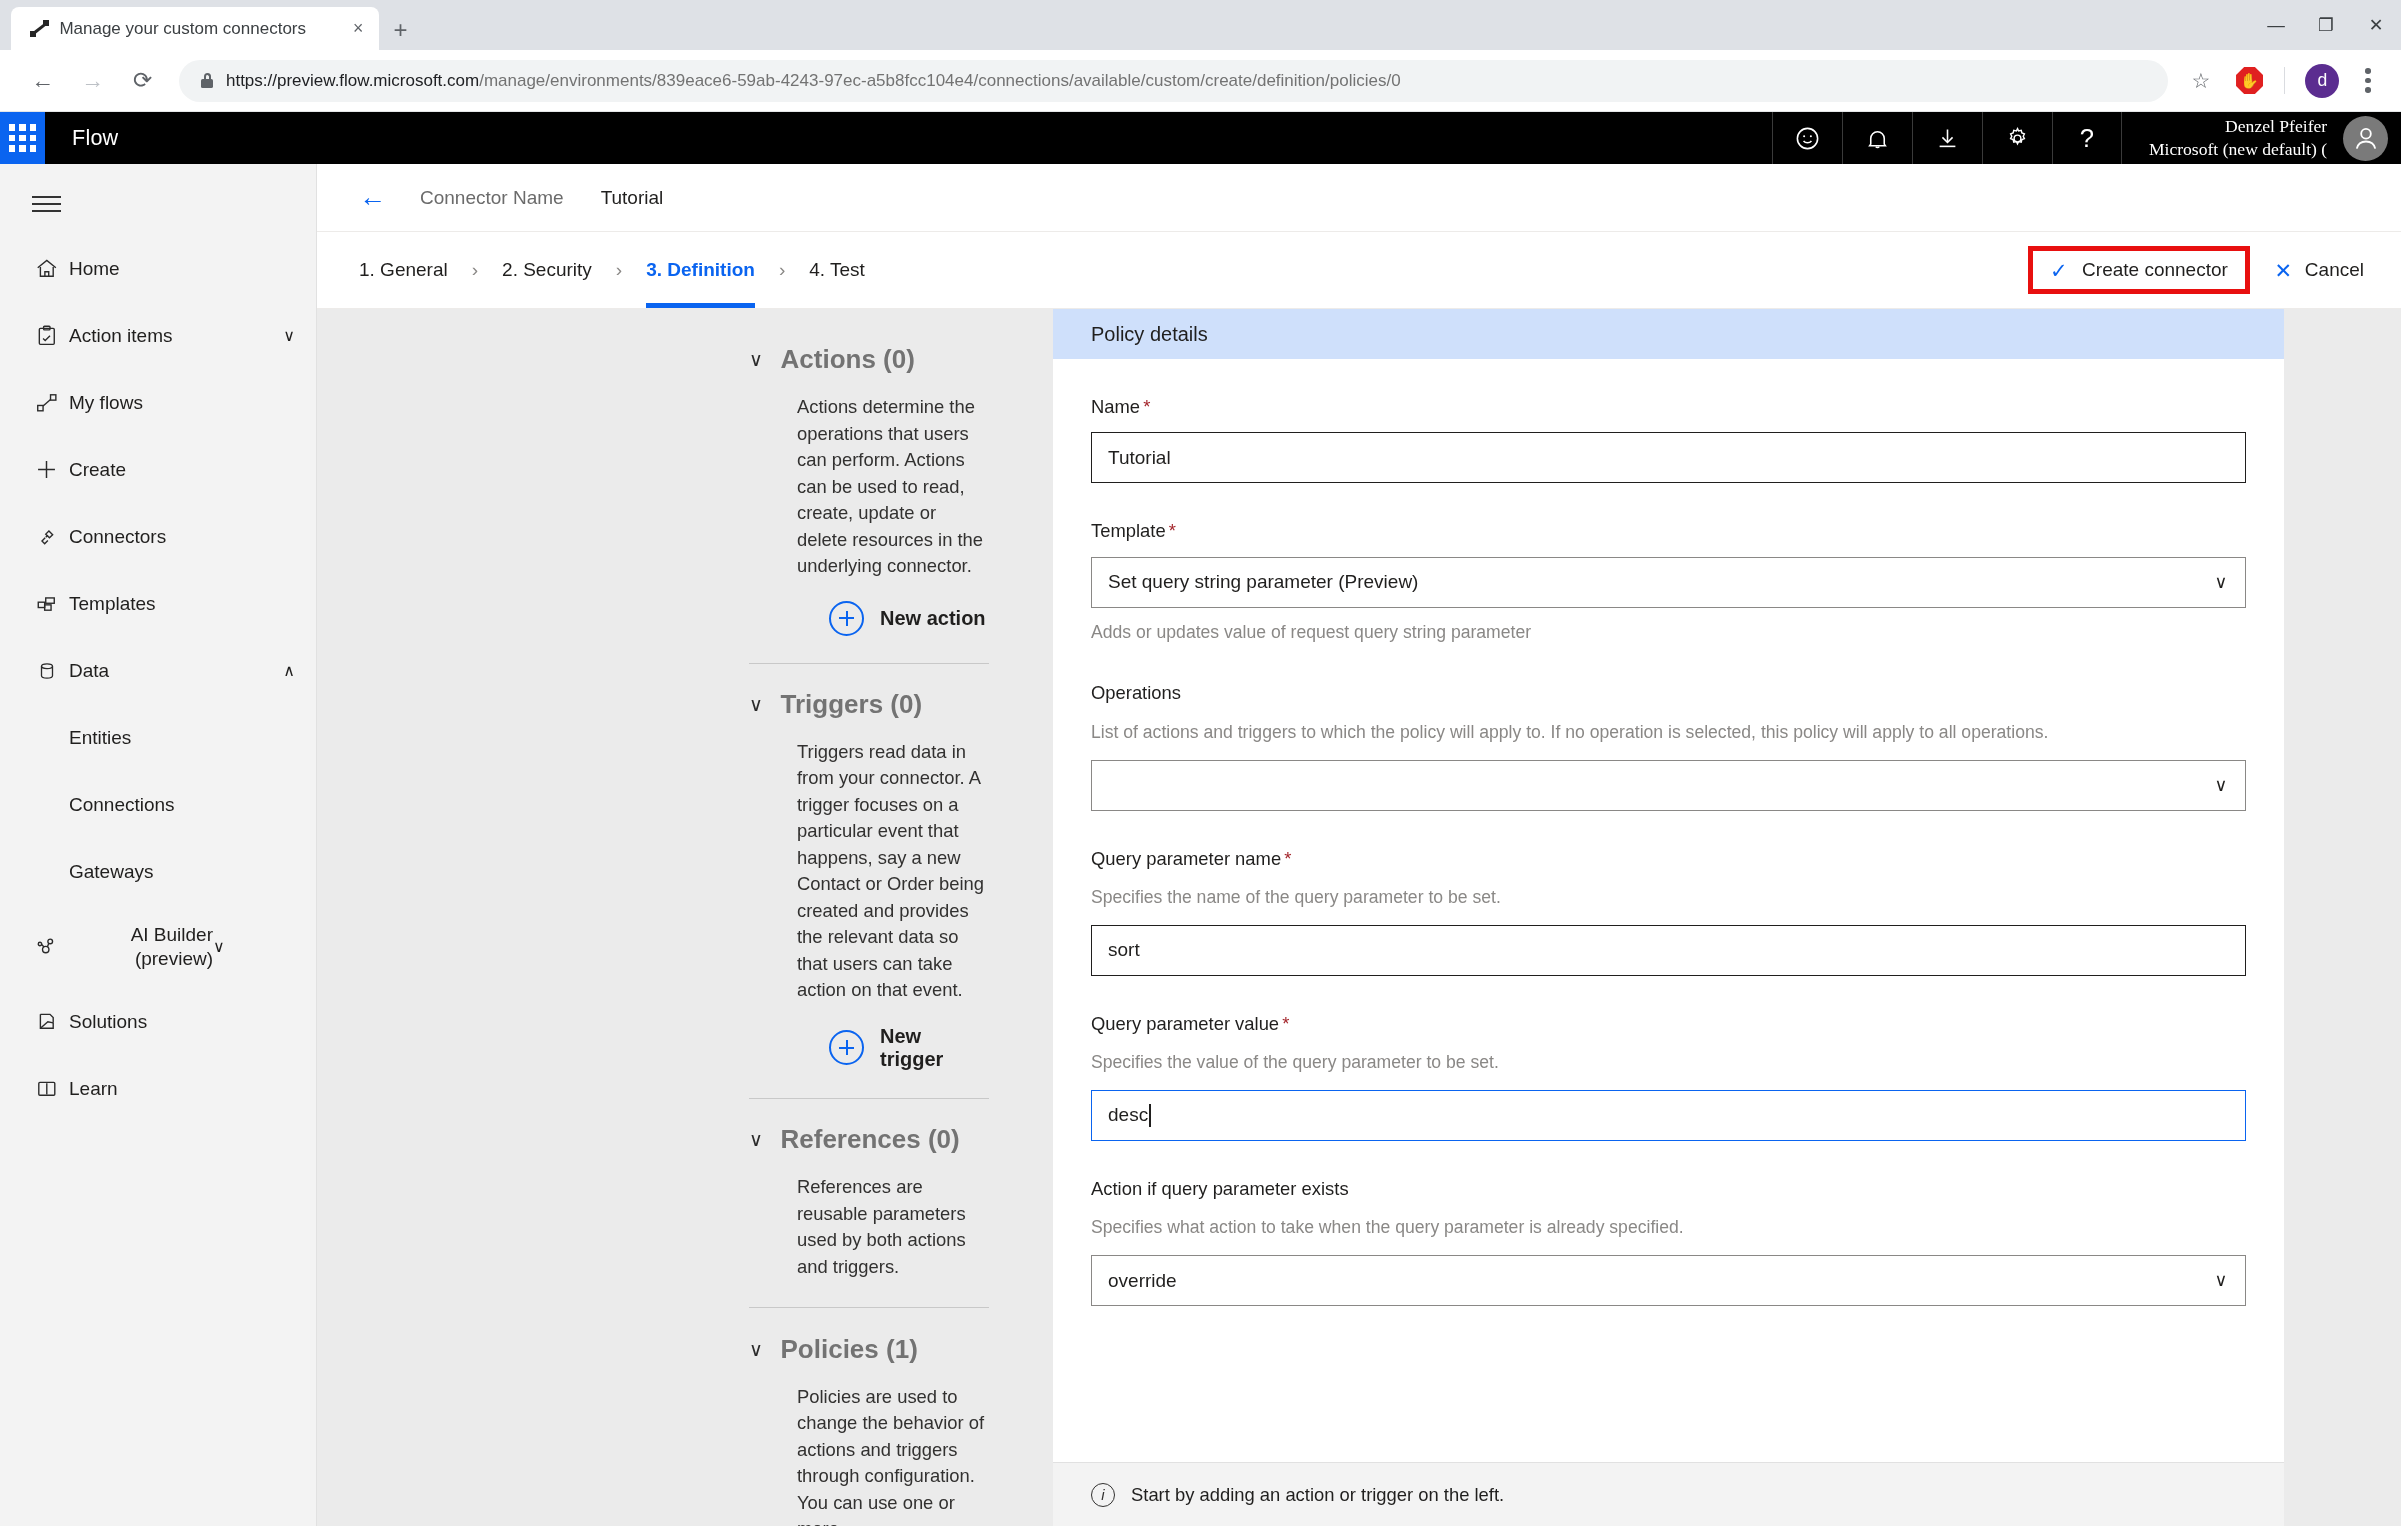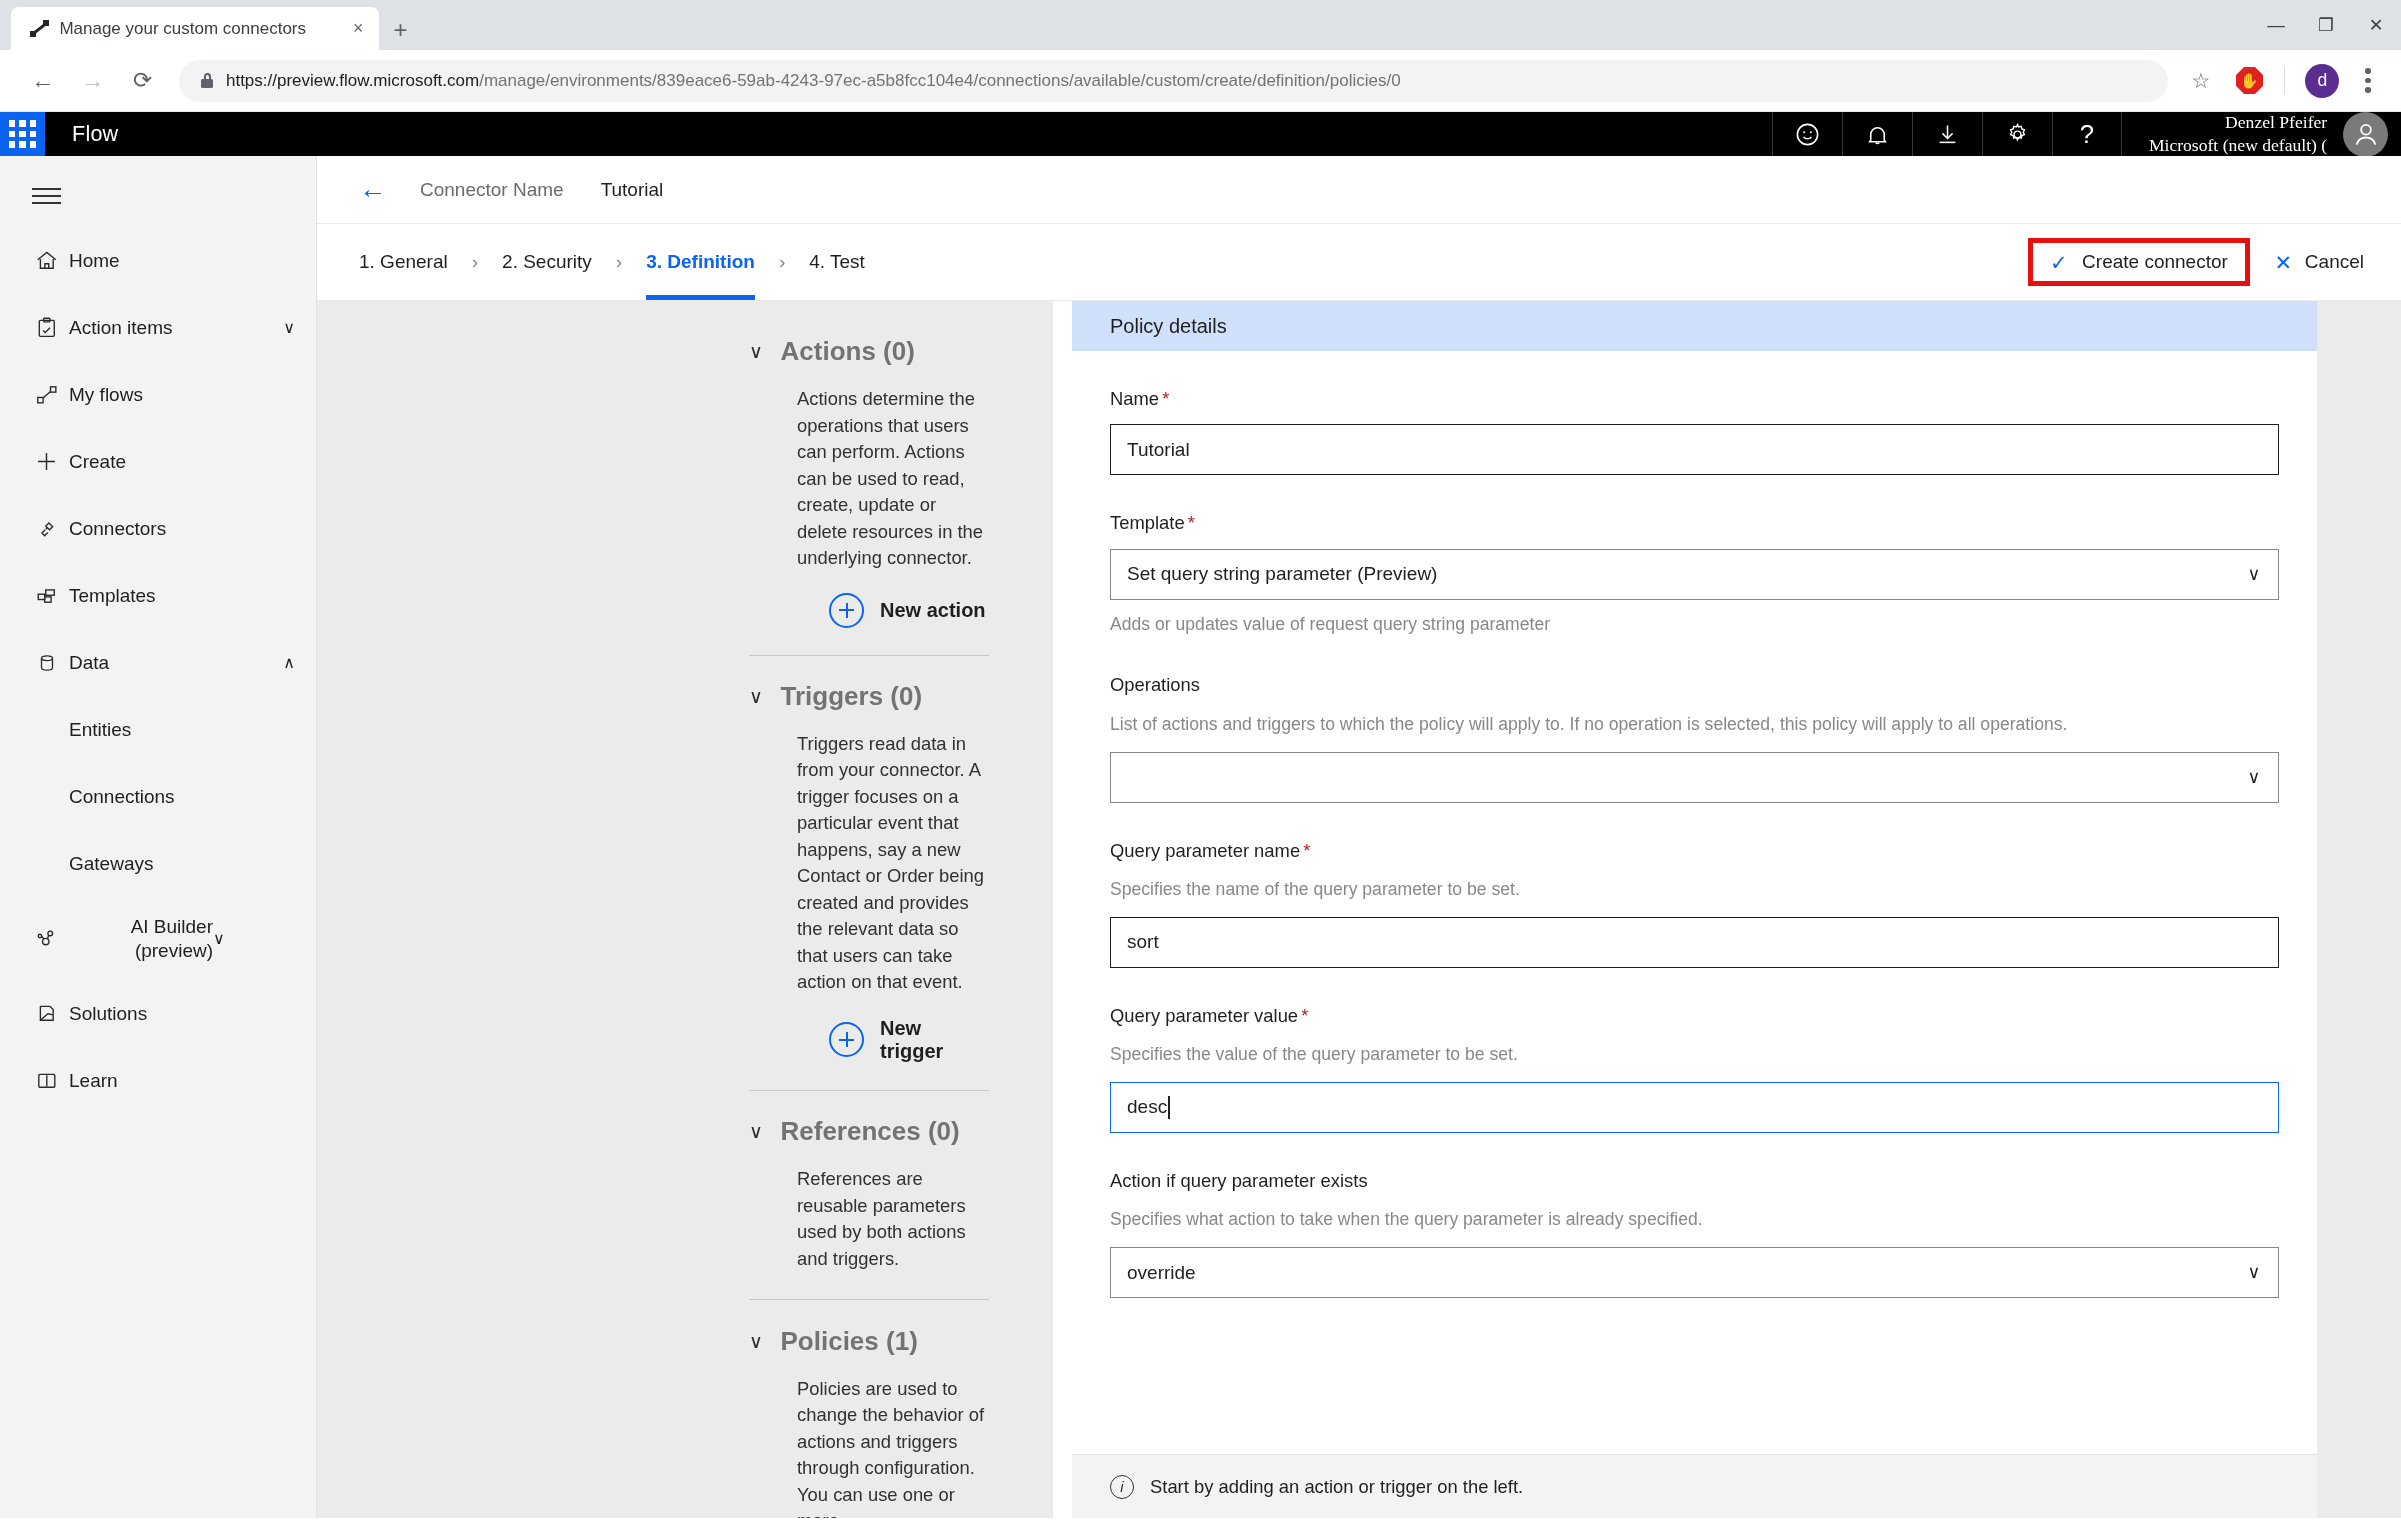--- a/index.html
+++ b/index.html
@@ -96,21 +96,21 @@
   .profile-chip {
     width: 34px; height: 34px; border-radius: 50%; background: #5b2d90;
     color:#fff; font-size:17.6px; display:flex; align-items:center;
     justify-content:center; margin: 0 12.8px; cursor:pointer;
   }
   .kebab { display:flex; flex-direction:column; gap:4px; padding: 0 12.8px; cursor:pointer; }
   .kebab i { width:5.6px; height:5.6px; background:#5f6368; border-radius:50%; display:block; }
 
   
   .app-header {
-    height: 44px; background: #000000; display: flex; align-items: stretch;
+    height: 52px; background: #000000; display: flex; align-items: stretch;
   }
   .waffle {
     width: 45px; background: #0a64f0; display: flex; align-items: center;
     justify-content: center; cursor: pointer;
   }
   .waffle .grid { display: grid; grid-template-columns: repeat(3, 6.4px); gap: 4px; }
   .waffle .grid i { width: 6.4px; height: 6.4px; background: #fff; display:block; }
   .app-title {
     display:flex; align-items:center; padding-left: 27px;
     color:#fff; font-size: 21.6px; font-weight: 400; letter-spacing: 0.2px;
@@ -224,21 +224,21 @@
   .plus-circle::before, .plus-circle::after {
     content:''; position:absolute; background:#0a64f0;
   }
   .plus-circle::before { left: 8px; right: 8px; top: 50%; height: 2px; transform: translateY(-50%); }
   .plus-circle::after { top: 8px; bottom: 8px; left: 50%; width: 2px; transform: translateX(-50%); }
   .new-btn .t { font-size: 20px; font-weight: 700; color: #201f1e; }
   .sect-div { height:0.8px; background:#c8c8c8; margin: 27px 0 25.6px -48px; }
 
   
   .rightcol { flex: 1; background: #ebebeb; display:flex; flex-direction: column; min-width:0; }
-  .policy-card { background:#fff; margin: 0 84px 0 0; display:flex; flex-direction:column; flex:1; min-height:0;padding-left:19px; }
+  .policy-card { background:#fff; margin: 0 117px 0 0; display:flex; flex-direction:column; flex:1; min-height:0; }
   .policy-banner {
     background: #cfe0fb; height: 50px; display:flex; align-items:center;
     padding-left: 38px;
   }
   .policy-banner .t { font-size: 20px; color: #201f1e; }
   .policy-body { padding: 37px 38px 0 38px; }
   .fld { margin-bottom: 37px; }
   .fld-label { font-size: 18.4px; color: #201f1e; margin-bottom: 14.4px; }
   .req { color: #a4262c; margin-left: 3.2px; }
   .fld-help { font-size: 17.6px; color: #8a8886; margin-bottom: 14.4px; line-height: 1.5; }

